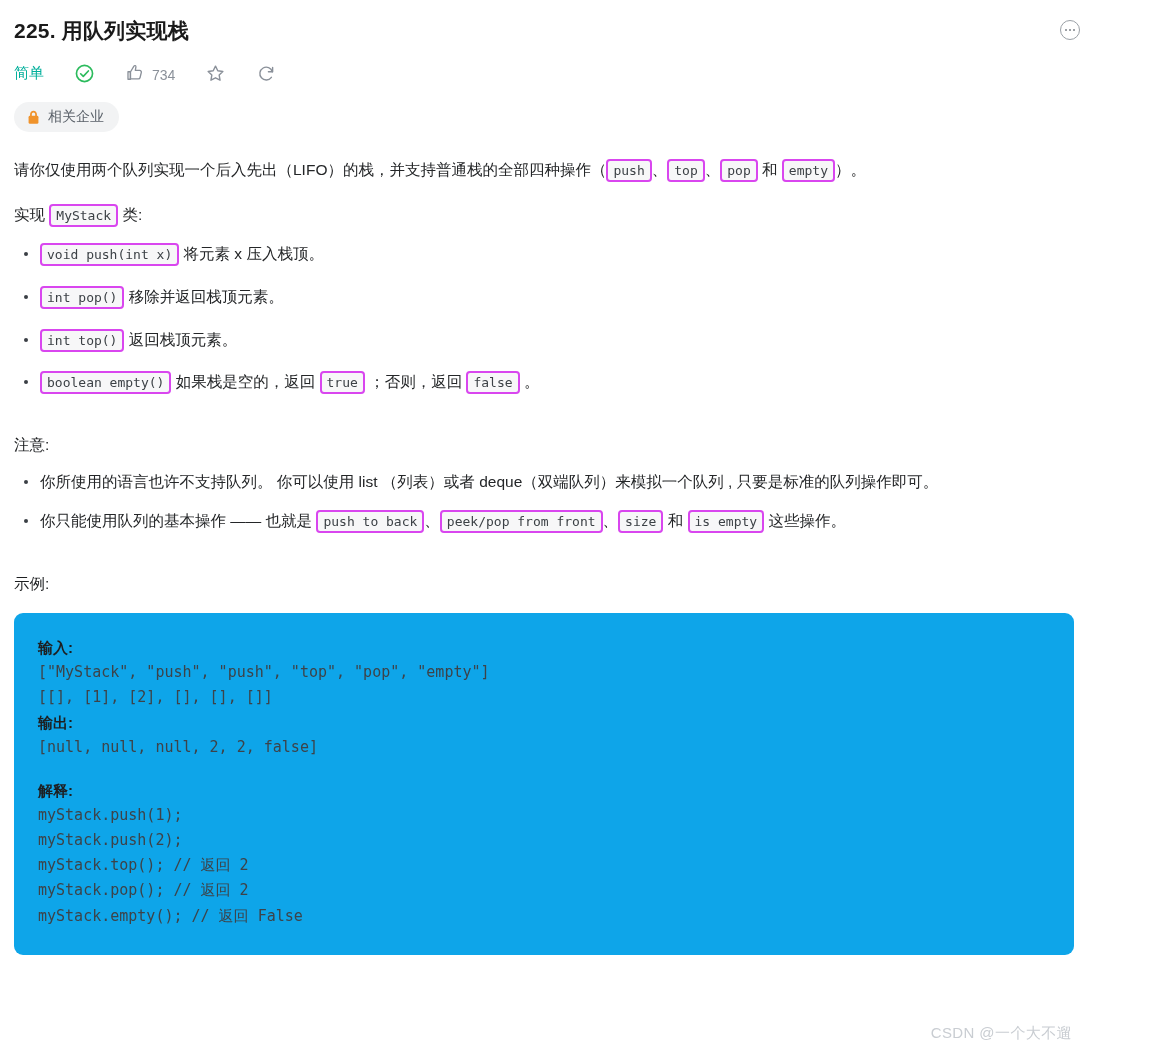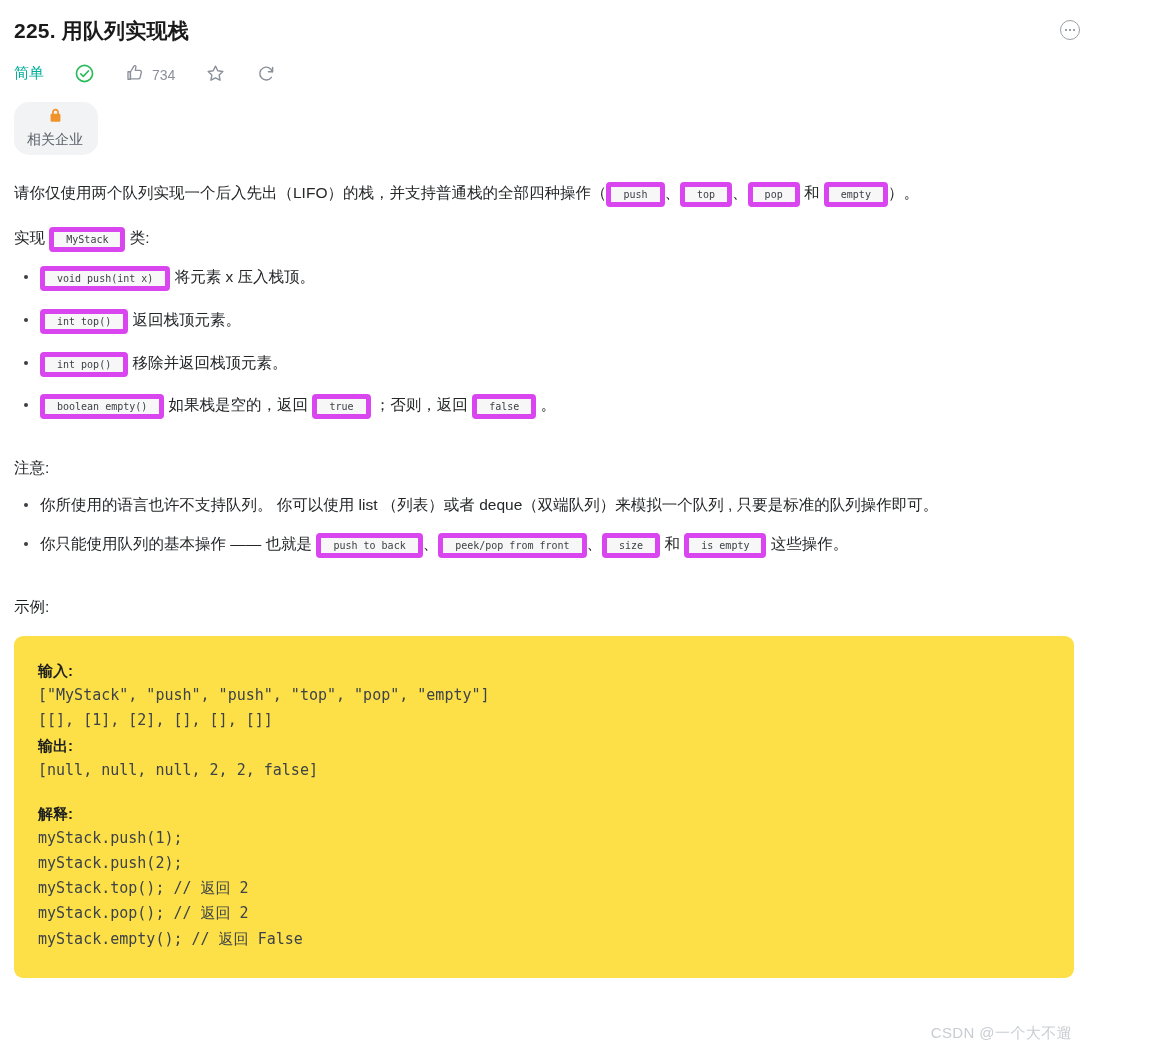--- a/index.html
+++ b/index.html
@@ -49,37 +49,37 @@
     cursor: pointer; margin-right: 30px;
   }
   .like-count { font-size: 14px; color: #8a9099; }
   svg.ic { display: block; }
 
   
   .badge-row { margin-top: 16px; }
   .company-badge {
     display: inline-flex; align-items: center; gap: 8px;
     background: #f2f3f4; border-radius: 15px;
-    padding: 6px 15px 6px 13px; cursor: pointer; flex-direction: column;
+    padding: 6px 15px 6px 13px; cursor: pointer;
   }
   .company-badge .label { font-size: 14px; color: #5a6169; }
 
   
   .para {
     font-size: 15.5px; line-height: 1.6; color: #242628;
     margin: 26px 0 0 0;
   }
   .para.tight { margin-top: 20px; }
   code.chip {
     font-family: "DejaVu Sans Mono", "Liberation Mono", monospace;
-    font-size: 10px;
+    font-size: 13px;
     background: #f7f7f8;
-    border: 5px solid #d946ef;
+    border: 2px solid #d946ef;
     border-radius: 4px;
-    padding: 2px 12px;
+    padding: 2px 5px;
     color: #3c4146;
     white-space: nowrap;
   }
   ul.bullets { margin: 14px 0 0 0; padding-left: 26px; list-style: none; }
   ul.bullets li {
     position: relative; font-size: 15.5px; line-height: 1.6;
     color: #242628; margin-bottom: 18px;
   }
   ul.bullets li:before {
     content: ""; position: absolute; left: -16px; top: 10px;
@@ -89,21 +89,21 @@
 
   .section-title {
     font-size: 15.5px; font-weight: normal; color: #1d1f21;
     margin: 40px 0 0 0;
   }
   .section-title.ex { margin-top: 40px; }
 
   
   .example-box {
     margin-top: 18px;
-    background: #fde047;
+    background: #0ea5e9;
     border-radius: 9px;
     padding: 22px 24px 26px 24px;
   }
   .ex-label {
     font-size: 15px; font-weight: bold; color: #1d1f21;
     font-family: "Liberation Sans", sans-serif;
     line-height: 1.68;
   }
   .ex-code {
     font-family: "DejaVu Sans Mono", "Liberation Mono", monospace;
@@ -183,22 +183,22 @@
       <span class="label">相关企业</span>
     </span>
   </div>
 
   <p class="para"><span>请你仅使用两个队列实现一个后入先出（LIFO）的栈，并支持普通栈的全部四种操作（</span><code class="chip">push</code><span>、</span><code class="chip">top</code><span>、</span><code class="chip">pop</code><span> 和 </span><code class="chip">empty</code><span>）。</span></p>
 
   <p class="para tight"><span>实现 </span><code class="chip">MyStack</code><span> 类:</span></p>
 
   <ul class="bullets">
     <li><code class="chip">void push(int x)</code><span> 将元素 x 压入栈顶。</span></li>
+    <li><code class="chip">int pop()</code><span> 移除并返回栈顶元素。</span></li>
     <li><code class="chip">int top()</code><span> 返回栈顶元素。</span></li>
-    <li><code class="chip">int pop()</code><span> 移除并返回栈顶元素。</span></li>
     <li><code class="chip">boolean empty()</code><span> 如果栈是空的，返回 </span><code class="chip">true</code><span> ；否则，返回 </span><code class="chip">false</code><span> 。</span></li>
   </ul>
 
   <p class="section-title">注意:</p>
 
   <ul class="bullets notes">
     <li>你所使用的语言也许不支持队列。 你可以使用 list （列表）或者 deque（双端队列）来模拟一个队列 , 只要是标准的队列操作即可。</li>
     <li><span>你只能使用队列的基本操作 —— 也就是 </span><code class="chip">push to back</code><span>、</span><code class="chip">peek/pop from front</code><span>、</span><code class="chip">size</code><span> 和 </span><code class="chip">is empty</code><span> 这些操作。</span></li>
   </ul>
 

